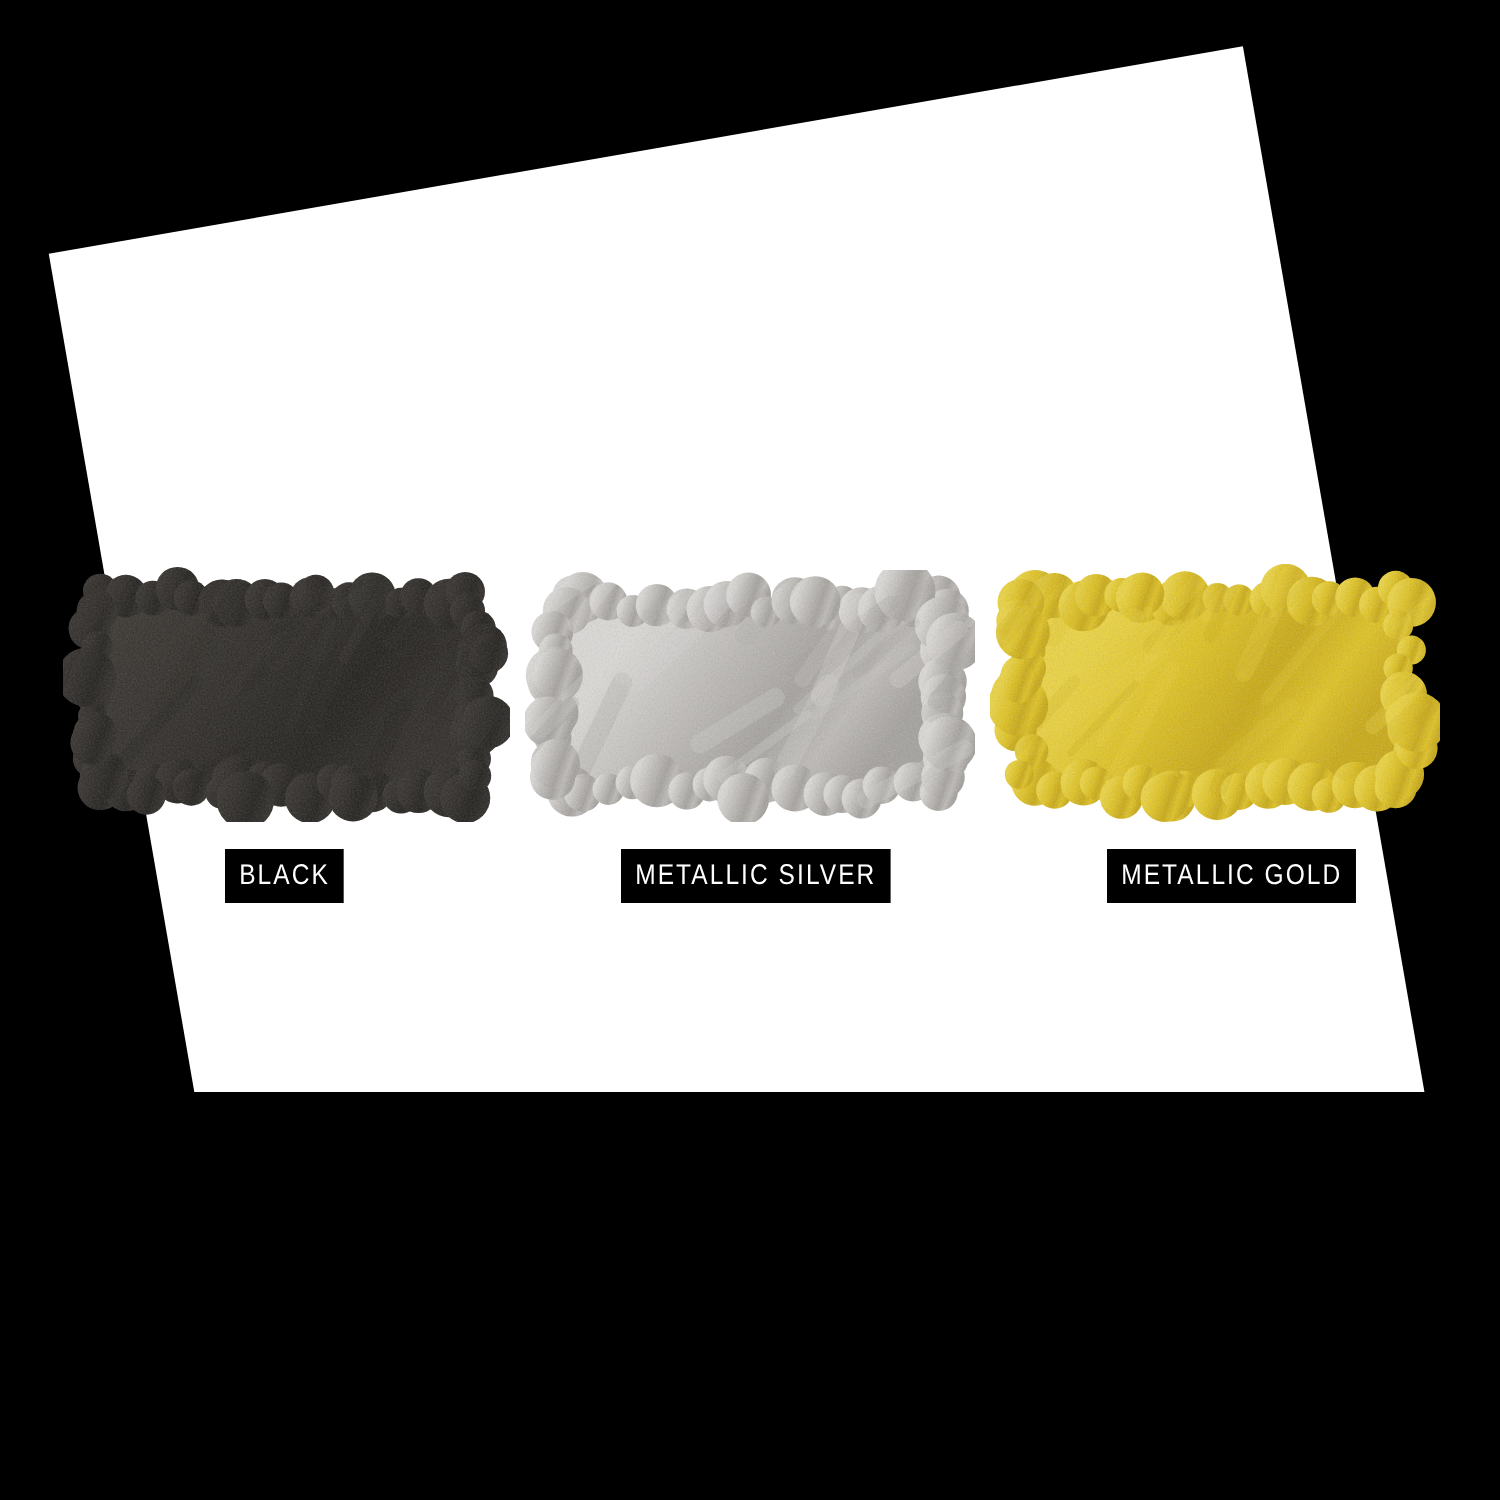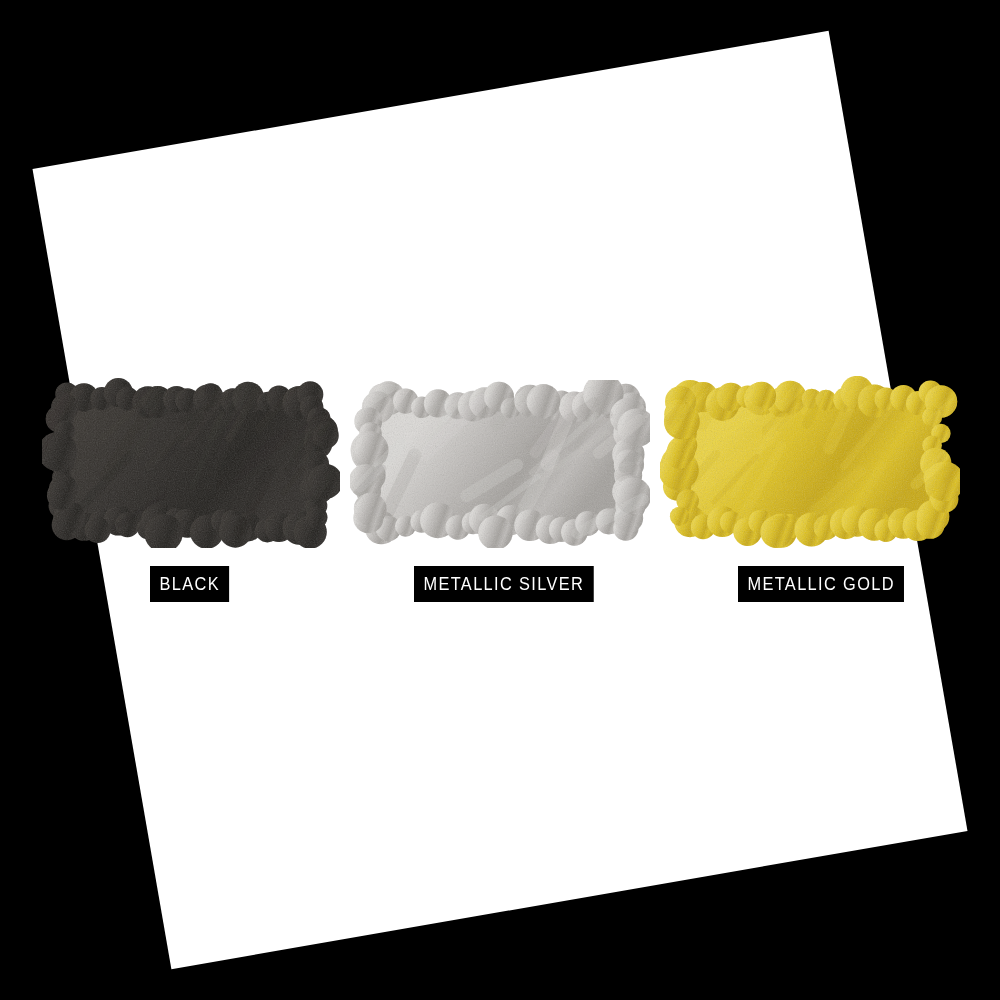--- a/index.html
+++ b/index.html
@@ -3,21 +3,21 @@
 <meta charset="utf-8">
 <style>
   html, body {
     margin: 0;
     padding: 0;
     background: #000000;
   }
   #stage {
     position: relative;
     width: 1000px;
-    height: 1000px;
+    height: 728px;
     background: #000000;
     overflow: hidden;
     font-family: "Liberation Sans", sans-serif;
   }
 
   
   #paper {
     position: absolute;
     left: 96px;
     top: 94px;

